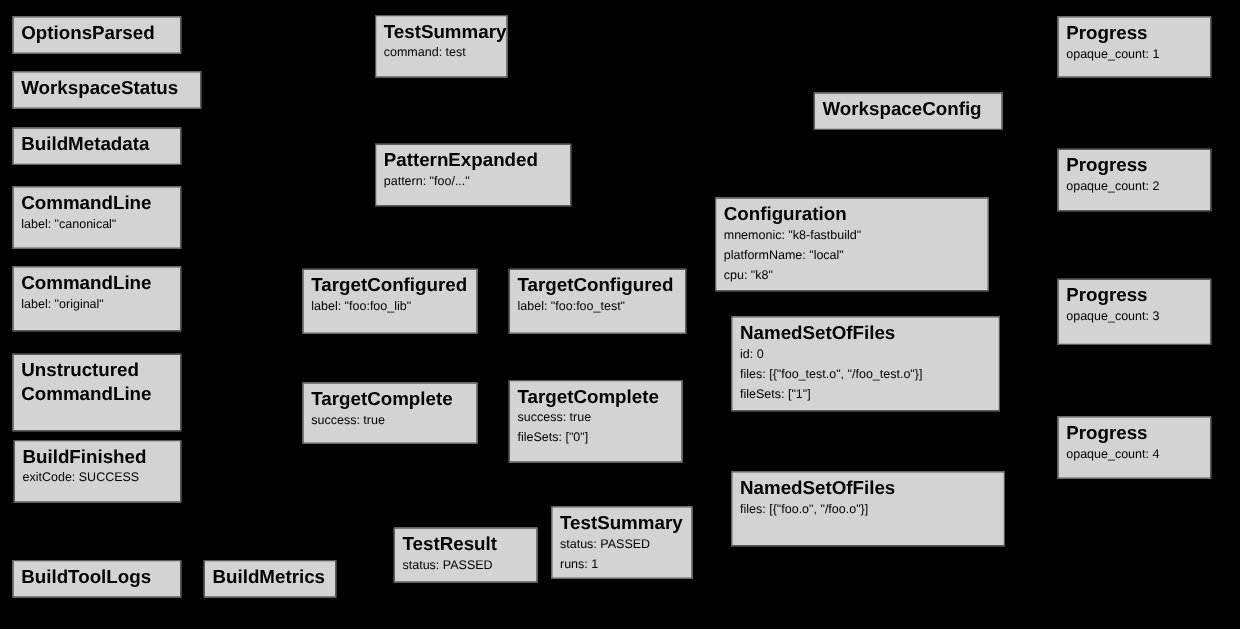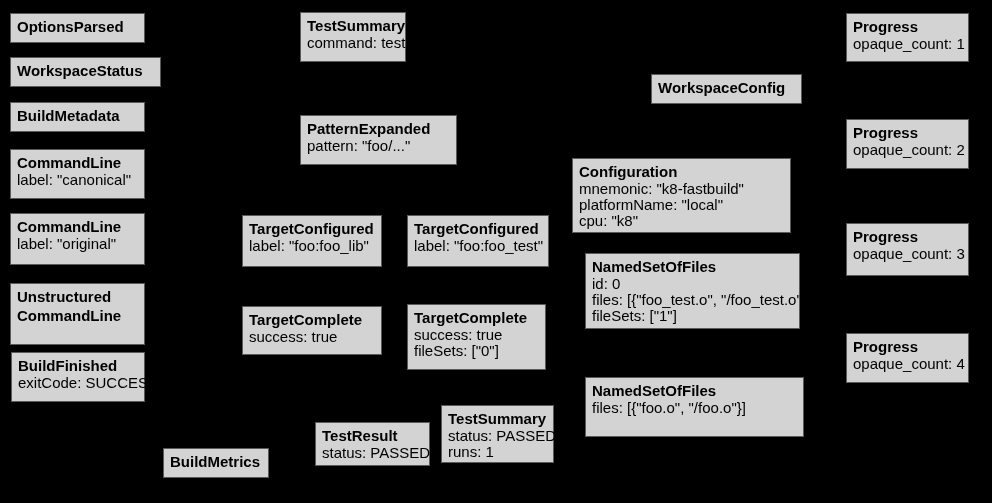--- a/index.html
+++ b/index.html
@@ -23,21 +23,21 @@
     color: var(--text, #000000);
     padding: 3px 6px 2px 6px;
     white-space: nowrap;
   }
   .node .title {
     font-size: 15px;
     font-weight: bold;
     line-height: 19px;
   }
   .node .line {
-    font-size: 15px;
+    font-size: 10px;
     line-height: 16px;
   }
 </style>
 </head>
 <body>
 
 <div id="canvas">
 
   <div class="node" style="left:10px;top:13px;width:135px;height:30px">
     <div class="title">OptionsParsed</div>
@@ -64,20 +64,23 @@
   <div class="node" style="left:10px;top:283px;width:135px;height:62px">
     <div class="title">Unstructured</div>
     <div class="title">CommandLine</div>
   </div>
 
   <div class="node" style="left:11px;top:352px;width:134px;height:50px">
     <div class="title">BuildFinished</div>
     <div class="line">exitCode: SUCCESS</div>
   </div>
 
+  <div class="node" style="left:10px;top:448px;width:135px;height:30px">
+    <div class="title">BuildToolLogs</div>
+  </div>
 
   <div class="node" style="left:163px;top:448px;width:106px;height:30px">
     <div class="title">BuildMetrics</div>
   </div>
 
   <div class="node" style="left:300px;top:12px;width:106px;height:50px">
     <div class="title">TestSummary</div>
     <div class="line">command: test</div>
   </div>
 

